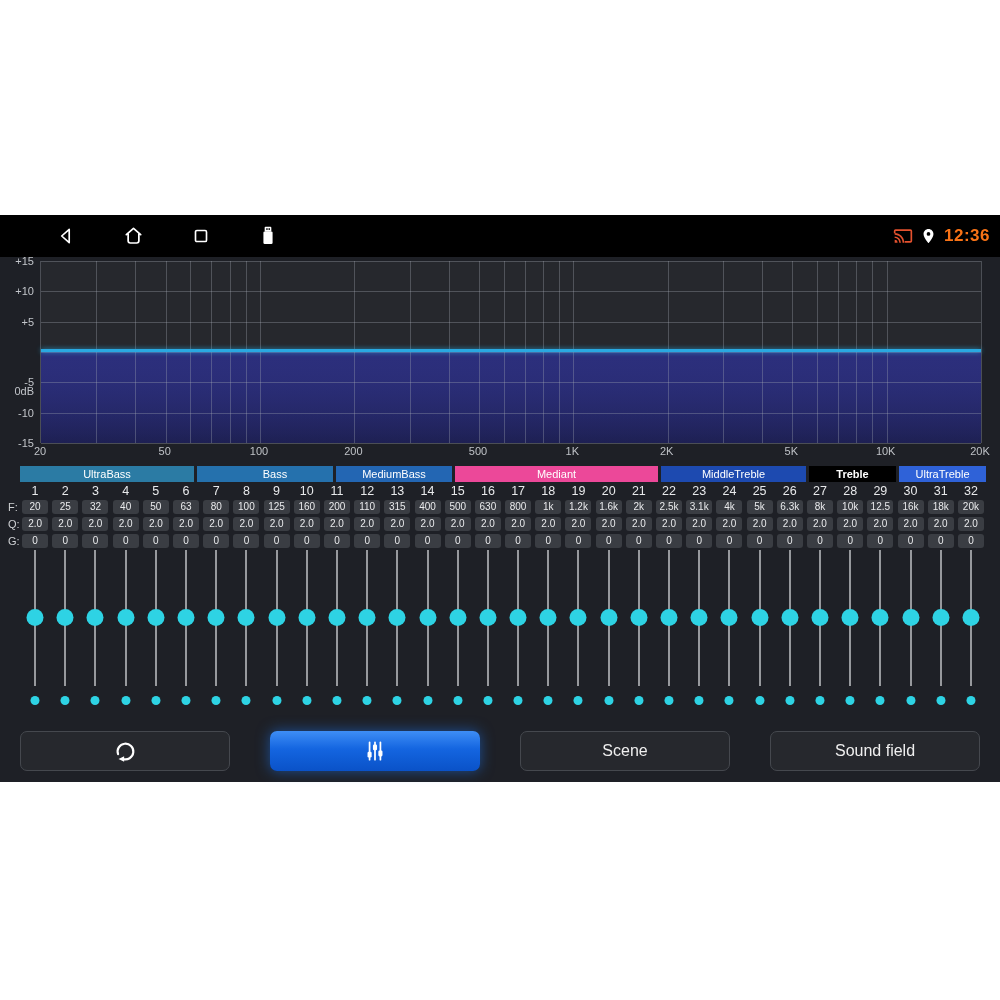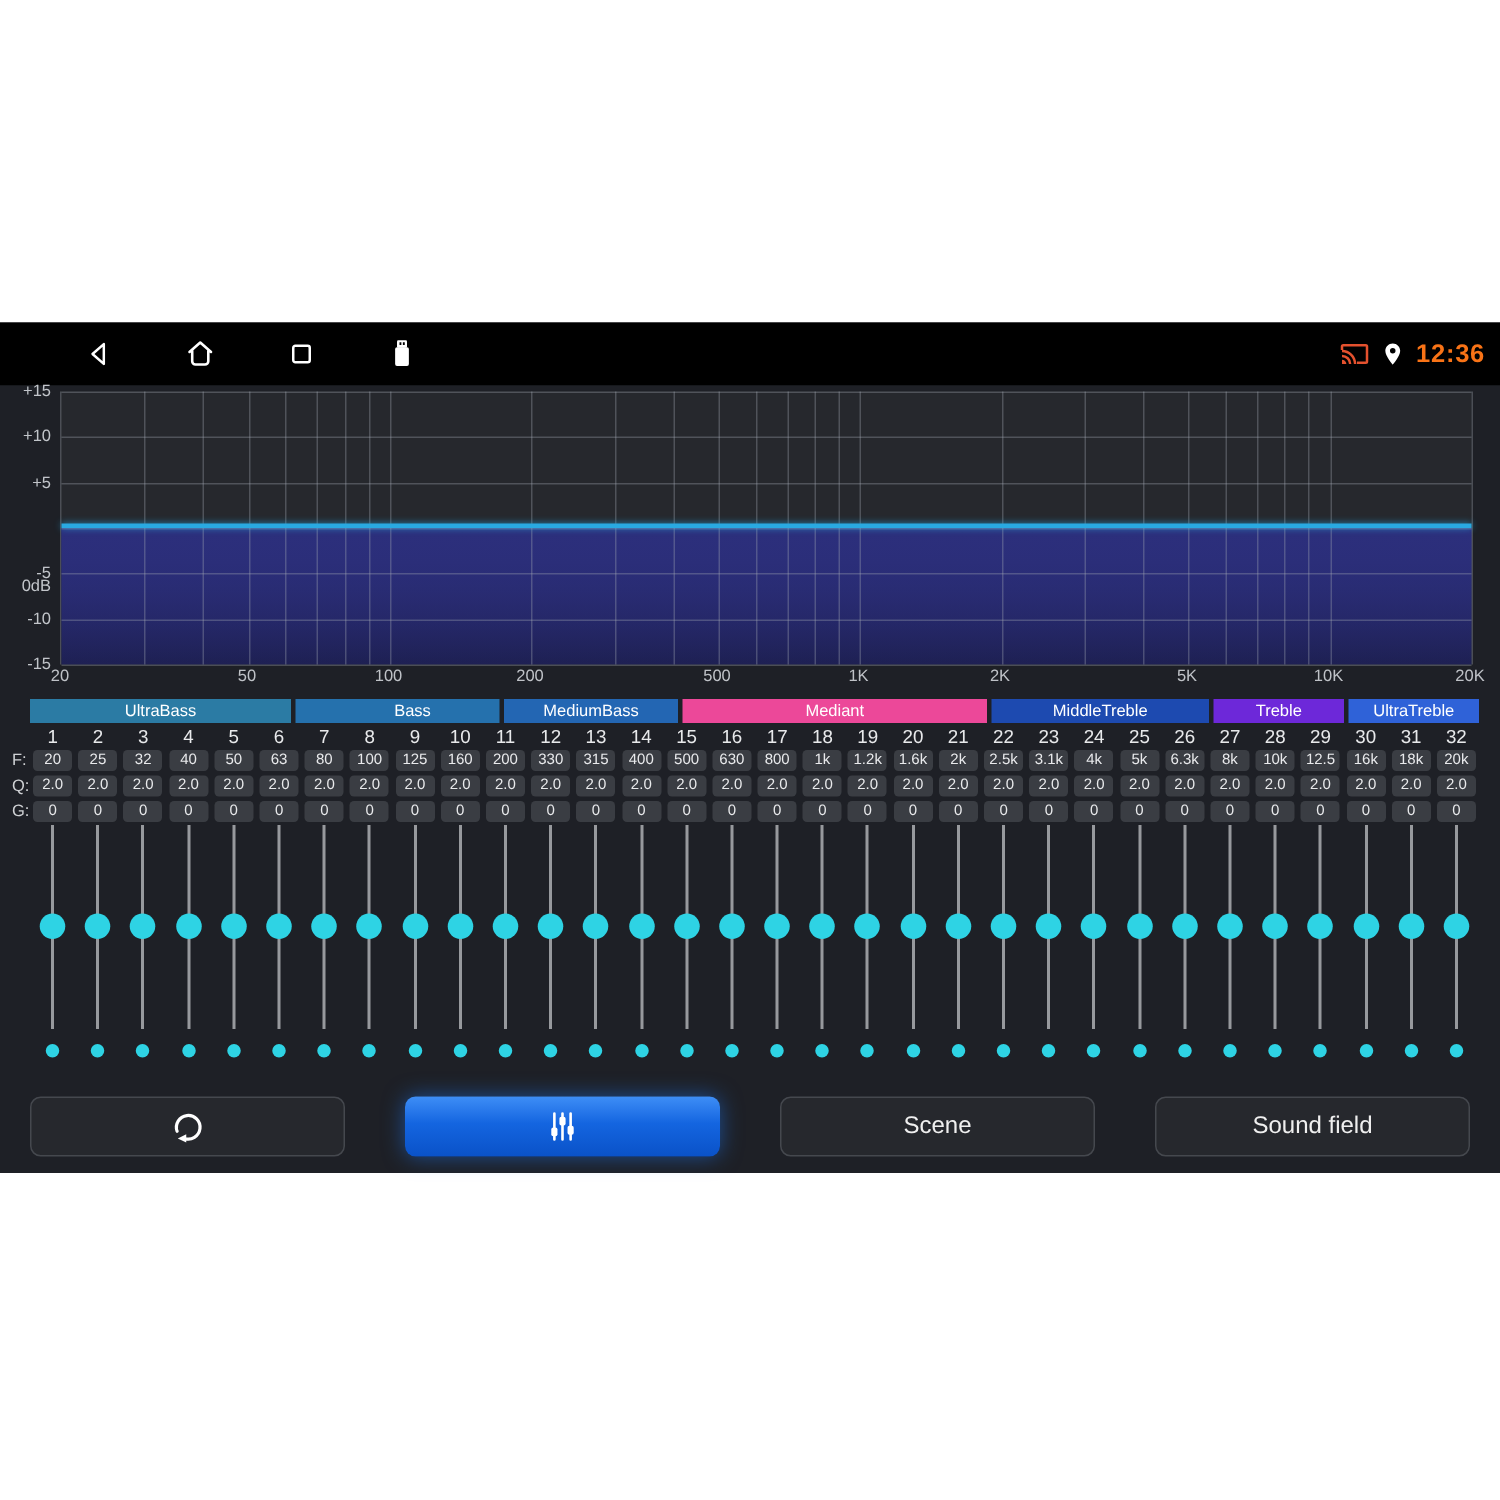--- a/index.html
+++ b/index.html
@@ -168,21 +168,21 @@
         <div class="flabel" style="left: 89.9657%;">10K</div>
         <div class="flabel" style="left: 100%;">20K</div>
       </div>
 
     <div class="bands">
         <div class="band" style="flex-grow: 6; background: rgb(43, 123, 164);">UltraBass</div>
         <div class="band" style="flex-grow: 4; background: rgb(37, 113, 173); padding-left: 20px;">Bass</div>
         <div class="band" style="flex-grow: 4; background: rgb(35, 102, 179);">MediumBass</div>
         <div class="band" style="flex-grow: 7; background: #ec4899;">Mediant</div>
         <div class="band" style="flex-grow: 5; background: rgb(29, 74, 176);">MiddleTreble</div>
-        <div class="band" style="flex-grow: 3; background: #6d28d9;">Treble</div>
+        <div class="band" style="flex-grow: 3; background: #000000; font-weight: bold;">Treble</div>
         <div class="band" style="flex-grow: 3; background: rgb(47, 98, 216);">UltraTreble</div>
       </div>
 
     <div class="row32 nums">
         <div class="cell">
           <div class="num">1</div>
         </div>
         <div class="cell">
           <div class="num">2</div>
         </div>
@@ -310,21 +310,21 @@
         <div class="cell">
           <div class="chip">125</div>
         </div>
         <div class="cell">
           <div class="chip">160</div>
         </div>
         <div class="cell">
           <div class="chip">200</div>
         </div>
         <div class="cell">
-          <div class="chip">330</div>
+          <div class="chip">110</div>
         </div>
         <div class="cell">
           <div class="chip">315</div>
         </div>
         <div class="cell">
           <div class="chip">400</div>
         </div>
         <div class="cell">
           <div class="chip">500</div>
         </div>

